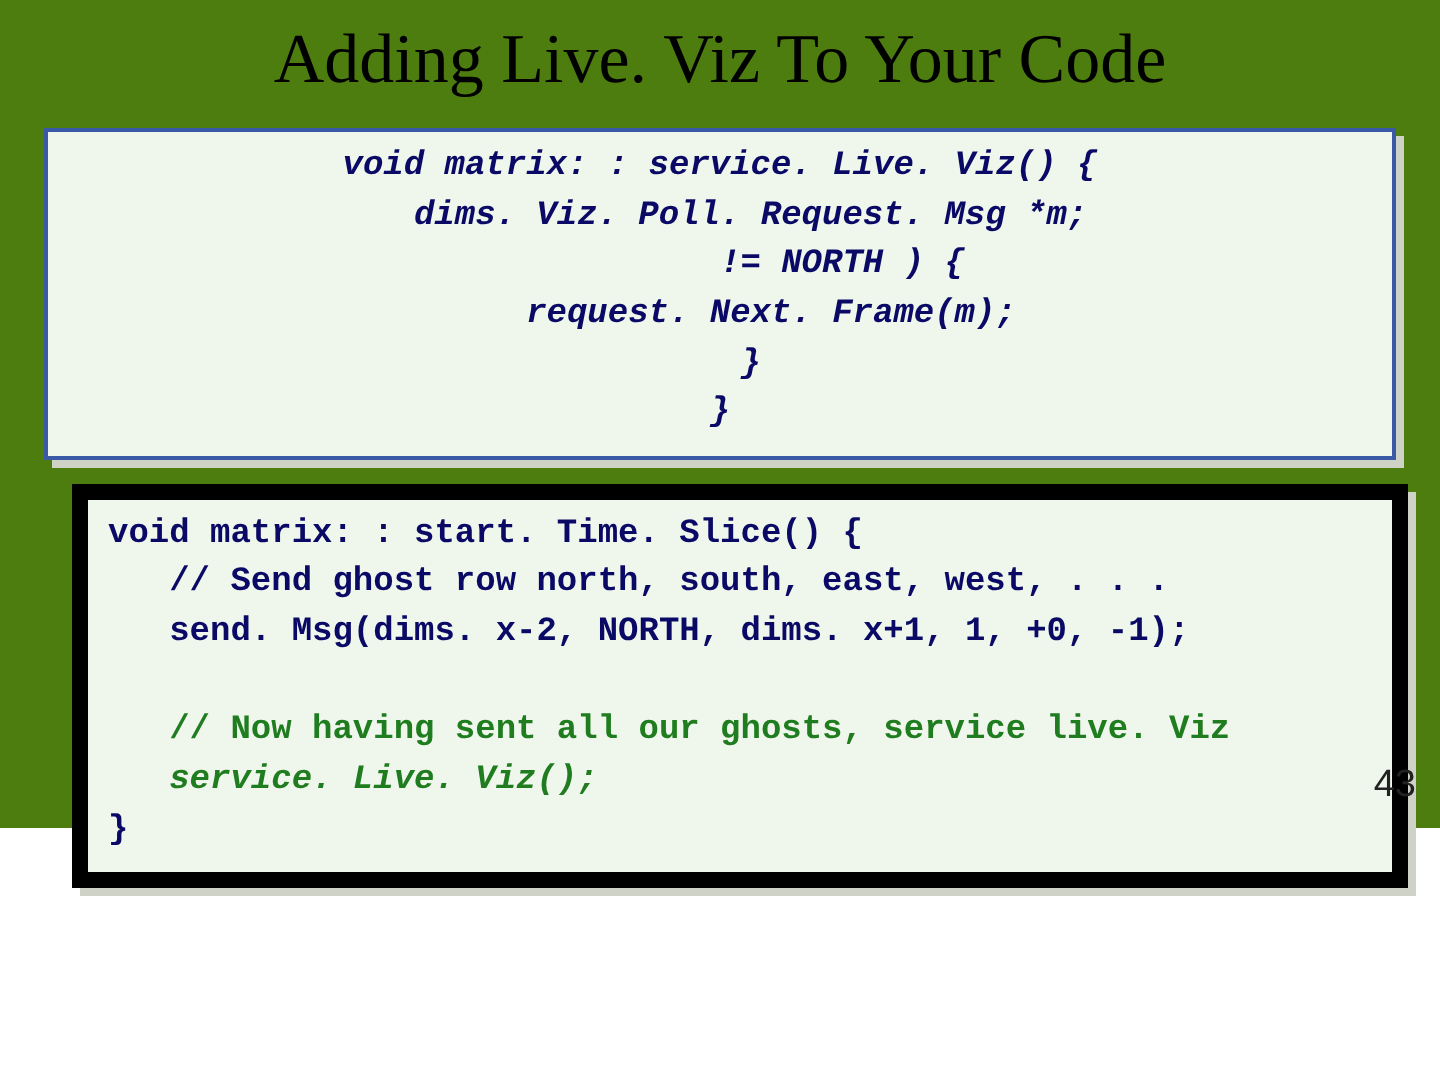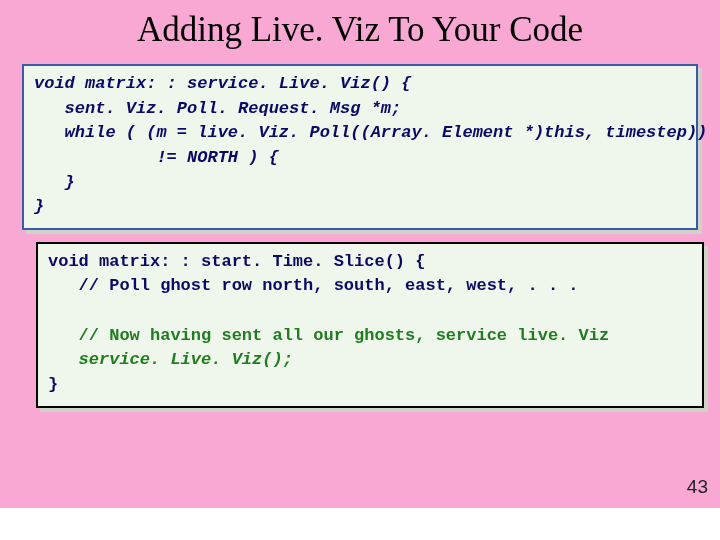--- a/index.html
+++ b/index.html
@@ -6,43 +6,44 @@
     margin: 0;
     padding: 0;
     width: 720px;
     height: 540px;
     background: #fff;
     font-family: "Times New Roman", Times, serif;
     overflow: hidden;
   }
   .slide {
     width: 720px;
-    height: 508px;
+    height: 414px;
     position: relative;
-    background: #f9a8d4;
+    background: #4d7c0f;
   }
   .title {
     font-size: 35px;
     font-family: "Times New Roman", Times, serif;
     text-align: center;
     padding-top: 10px;
     padding-bottom: 14px;
     color: #000;
   }
   .codebox1 {
     margin: 0 22px 0 22px;
     background: #eff6ec;
     border: 2px solid #3a5aa8;
     padding: 6px 10px 8px 10px;
     box-shadow: 4px 4px 0 #cfd2c7;
+    text-align: center;
   }
   .codebox2 {
     margin: 12px 16px 0 36px;
     background: #eff6ec;
-    border: 2px solid #000000;
+    border: 8px solid #000000;
     padding: 6px 2px 8px 10px;
     box-shadow: 4px 4px 0 #cfd2c7;
   }
   .code-line {
     font-family: "Courier New", Courier, monospace;
     font-weight: bold;
     font-size: 17px;
     line-height: 1.45;
     color: #0a0a66;
     white-space: pre;
@@ -75,30 +76,31 @@
 </style>
 </head>
 <body>
 
 <div class="slide">
 
   <div class="title">Adding Live. Viz To Your Code</div>
 
   <div class="codebox1">
     <div class="code-line c-italic">void matrix: : service. Live. Viz() {</div>
-    <div class="code-line c-italic">   sent. Viz. Poll. Request. Msg *m;</div>
-    <div class="code-line c-italic">   while ( (m = live. Viz. Poll((Array. Element *)this, timestep))</div>
+    <div class="code-line c-italic">   dims. Viz. Poll. Request. Msg *m;</div>
     <div class="code-line c-italic">            != NORTH ) {</div>
+    <div class="code-line c-italic">     request. Next. Frame(m);</div>
     <div class="code-line c-italic">   }</div>
     <div class="code-line c-italic">}</div>
   </div>
 
   <div class="codebox2">
     <div class="code-line c-plain">void matrix: : start. Time. Slice() {</div>
-    <div class="code-line c-plain">   // Poll ghost row north, south, east, west, . . .</div>
+    <div class="code-line c-plain">   // Send ghost row north, south, east, west, . . .</div>
+    <div class="code-line c-plain">   send. Msg(dims. x-2, NORTH, dims. x+1, 1, +0, -1);</div>
     <div class="code-line">&nbsp;</div>
     <div class="code-line c-green">   // Now having sent all our ghosts, service live. Viz</div>
     <div class="code-line c-greenbold">   service. Live. Viz();</div>
     <div class="code-line c-plain">}</div>
   </div>
 
   <div class="pgnum">43</div>
 
 </div>
 

